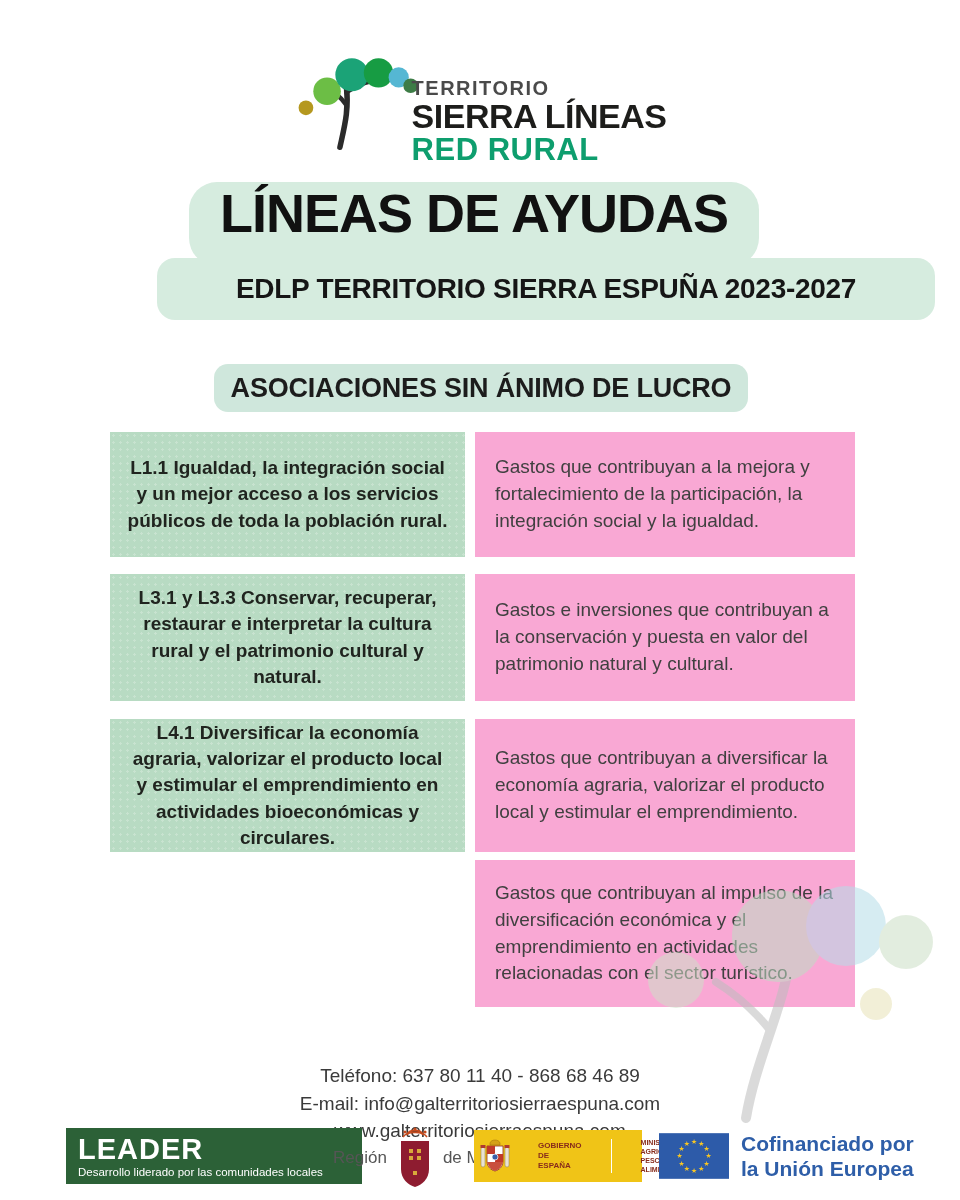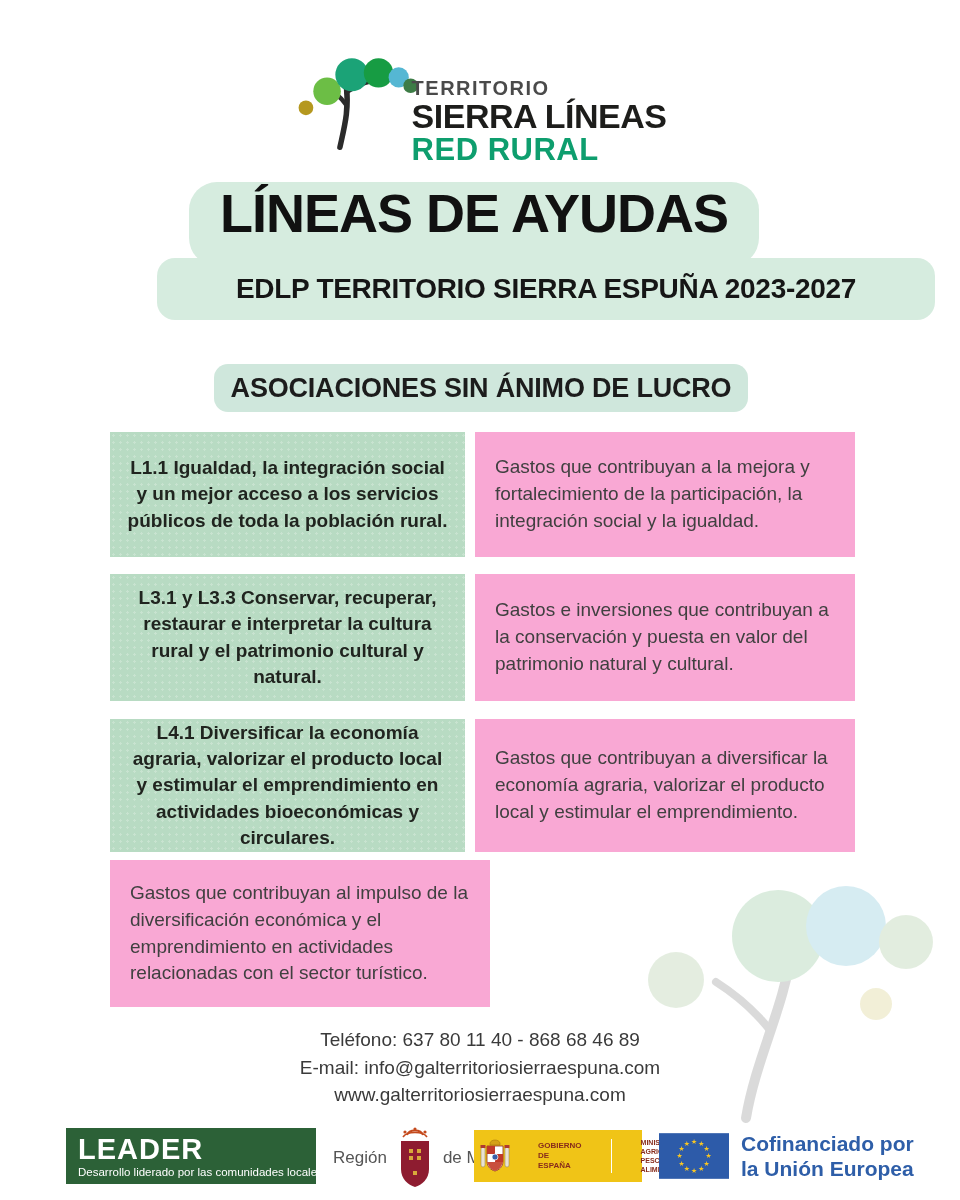--- a/index.html
+++ b/index.html
@@ -22,45 +22,45 @@
   .title-bottom { position:absolute; left:157px; top:246px; width:778px; height:62px;
                   background:#d6ecdf; border-radius:18px; display:flex; align-items:center; justify-content:center; }
   .title-bottom .txt { font-size:28px; font-weight:bold; color:#161616; letter-spacing:-0.3px; }
 
   
   .section-header { position:absolute; left:214px; top:352px; width:534px; height:48px;
                     background:#cfe7dc; border-radius:14px; display:flex; align-items:center; justify-content:center; }
   .section-header .txt { font-size:27px; font-weight:bold; color:#1c1c1c; letter-spacing:-0.2px; }
 
   
-  .aid-row { position:absolute; left:110px; width:745px; display:flex; gap:10px; }
+  .aid-row { position:absolute; left:110px; width:745px; display:flex; gap:10px;justify-content:flex-end; }
   .row-1 { top:420px; height:125px; }
   .row-2 { top:562px; height:127px; }
   .row-3 { top:707px; height:133px; }
   .row-4 { top:848px; height:147px; }
   .cell-line { width:355px; height:100%; background:#b8dbc3;
                background-image:radial-gradient(rgba(255,255,255,0.22) 1px, transparent 1.4px);
                background-size:7px 7px;
                display:flex; align-items:center; justify-content:center; text-align:center;
                padding:10px 16px; }
   .cell-line .txt { font-size:19px; font-weight:bold; color:#20241f; line-height:1.38; }
   .cell-desc { width:380px; height:100%; background:#f9a8d4;
                display:flex; align-items:center; padding:12px 22px 12px 20px; }
   .cell-desc .txt { font-size:19px; color:#404040; line-height:1.42; }
 
   
   .watermark { position:absolute; left:648px; top:856px; width:312px; height:300px; opacity:0.55; pointer-events:none; }
 
   
-  .contact { position:absolute; left:0; right:0; top:1014px; text-align:center; line-height:1.45; }
+  .contact { position:absolute; left:0; right:0; top:1050px; text-align:center; line-height:1.45; }
   .contact .line { font-size:19px; color:#3a3a3a; }
 
   
   .footer { position:absolute; left:0; top:1110px; width:960px; height:80px; }
-  .leader-logo { position:absolute; left:66px; top:6px; width:250px; height:56px; background:#2c6137;
+  .leader-logo { position:absolute; left:66px; top:6px; width:296px; height:56px; background:#2c6137;
                  color:#ffffff; padding:4px 10px 4px 12px; display:flex; flex-direction:column; justify-content:center; }
   .leader-title { font-size:29px; font-weight:bold; letter-spacing:1px; line-height:1.0; }
   .leader-sub { font-size:11.5px; margin-top:2px; white-space:nowrap; }
 
   .murcia-logo { position:absolute; left:333px; top:0; height:72px; display:flex; align-items:center; }
   .murcia-left, .murcia-right { font-size:17px; color:#555555; }
   .murcia-shield { width:44px; height:66px; margin:0 6px; }
 
   .spain-logo { position:absolute; left:474px; top:8px; width:168px; height:52px; background:#f0c417;
                 display:flex; align-items:center; padding:4px 6px;gap:23px; }

